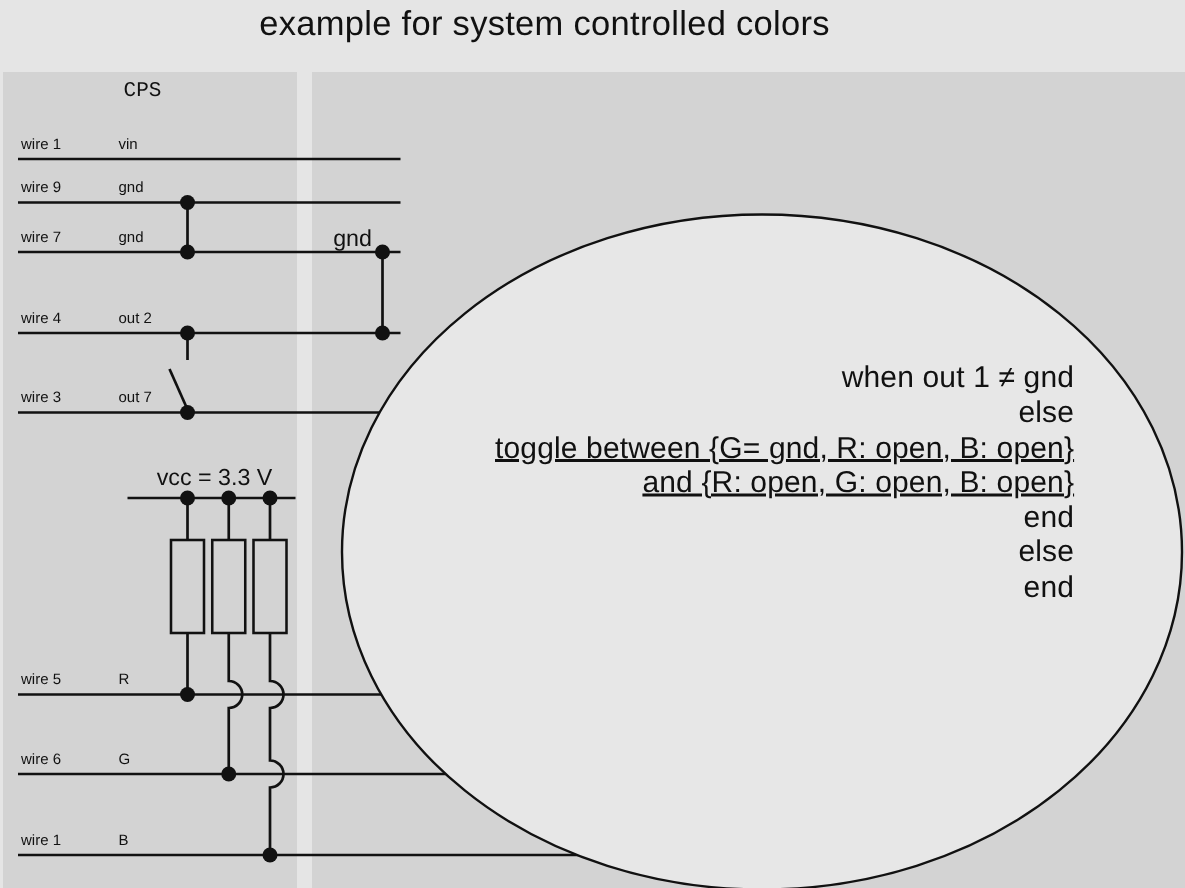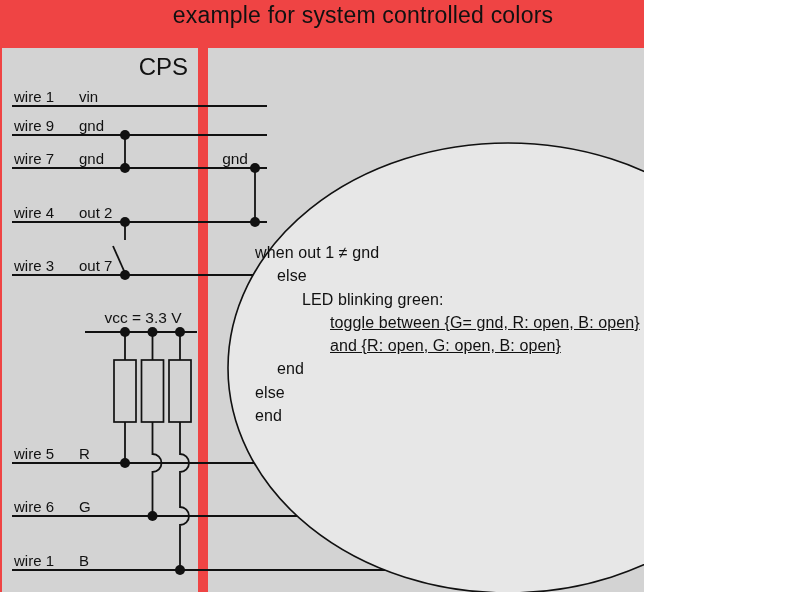--- a/index.html
+++ b/index.html
@@ -1,41 +1,41 @@
 <!DOCTYPE html>
 <html><head>
 <meta charset="utf-8">
 <style>
   html,body{margin:0;padding:0;background:#ffffff;}
   .stage{
-    position:relative;width:644px;height:592px;overflow:hidden;
-    background:#ef4444;font-family:"Liberation Sans",sans-serif;color:#111;
+    position:relative;width:790px;height:592px;overflow:hidden;
+    background:#e5e5e5;font-family:"Liberation Sans",sans-serif;color:#111;
   }
   .title{
     position:absolute;top:2px;left:0;width:726px;text-align:center;
     font-size:23px;letter-spacing:0.2px;color:#111;
   }
   .panel{position:absolute;top:48px;bottom:0;background:#d3d3d3;}
   .panel.cps{left:2px;width:196px;}
   .panel.system{left:208px;width:582px;}
   .panel-header{
-    position:absolute;top:53px;font-size:24px;color:#111;text-align:right;
+    position:absolute;top:53px;font-size:14px;color:#111;text-align:center;font-family:Liberation Mono, monospace;
   }
   .panel-header.cps-header{left:2px;width:186px;}
   .panel-header.system-header{left:208px;width:560px;}
   svg.overlay{position:absolute;left:0;top:0;}
   svg text{font-family:"Liberation Sans",sans-serif;font-size:15.5px;fill:#111;}
   .wire-label{
     position:absolute;left:14px;height:19px;line-height:19px;
-    font-size:15px;white-space:nowrap;color:#111;
+    font-size:10px;white-space:nowrap;color:#111;
   }
   .wire-id{display:inline-block;width:65px;}
   .code{
-    position:absolute;left:255px;top:241px;font-size:16px;line-height:23.3px;
-    letter-spacing:0.1px;white-space:nowrap;color:#111;
+    position:absolute;left:255px;top:241px;font-size:20px;line-height:23.3px;
+    letter-spacing:0.1px;white-space:nowrap;color:#111;text-align:right;
   }
   .code-line.i1{padding-left:22px;}
   .code-line.i2{padding-left:47px;}
   .code-line.i3{padding-left:75px;text-decoration:underline;}
 </style>
 </head>
 <body>
 
 <div class="stage">
 
@@ -103,21 +103,20 @@
   <div class="wire-label" style="top:149px"><span class="wire-id">wire 7</span><span class="wire-signal">gnd</span></div>
   <div class="wire-label" style="top:203px"><span class="wire-id">wire 4</span><span class="wire-signal">out 2</span></div>
   <div class="wire-label" style="top:256px"><span class="wire-id">wire 3</span><span class="wire-signal">out 7</span></div>
   <div class="wire-label" style="top:444px"><span class="wire-id">wire 5</span><span class="wire-signal">R</span></div>
   <div class="wire-label" style="top:497px"><span class="wire-id">wire 6</span><span class="wire-signal">G</span></div>
   <div class="wire-label" style="top:551px"><span class="wire-id">wire 1</span><span class="wire-signal">B</span></div>
 
   <div class="code">
     <div class="code-line i0">when out 1 ≠ gnd</div>
     <div class="code-line i1">else</div>
-    <div class="code-line i2">LED blinking green:</div>
     <div class="code-line i3">toggle between {G= gnd, R: open, B: open}</div>
     <div class="code-line i3">and {R: open, G: open, B: open}</div>
     <div class="code-line i1">end</div>
     <div class="code-line i0">else</div>
     <div class="code-line i0">end</div>
   </div>
 
 </div>
 
 </body></html>

